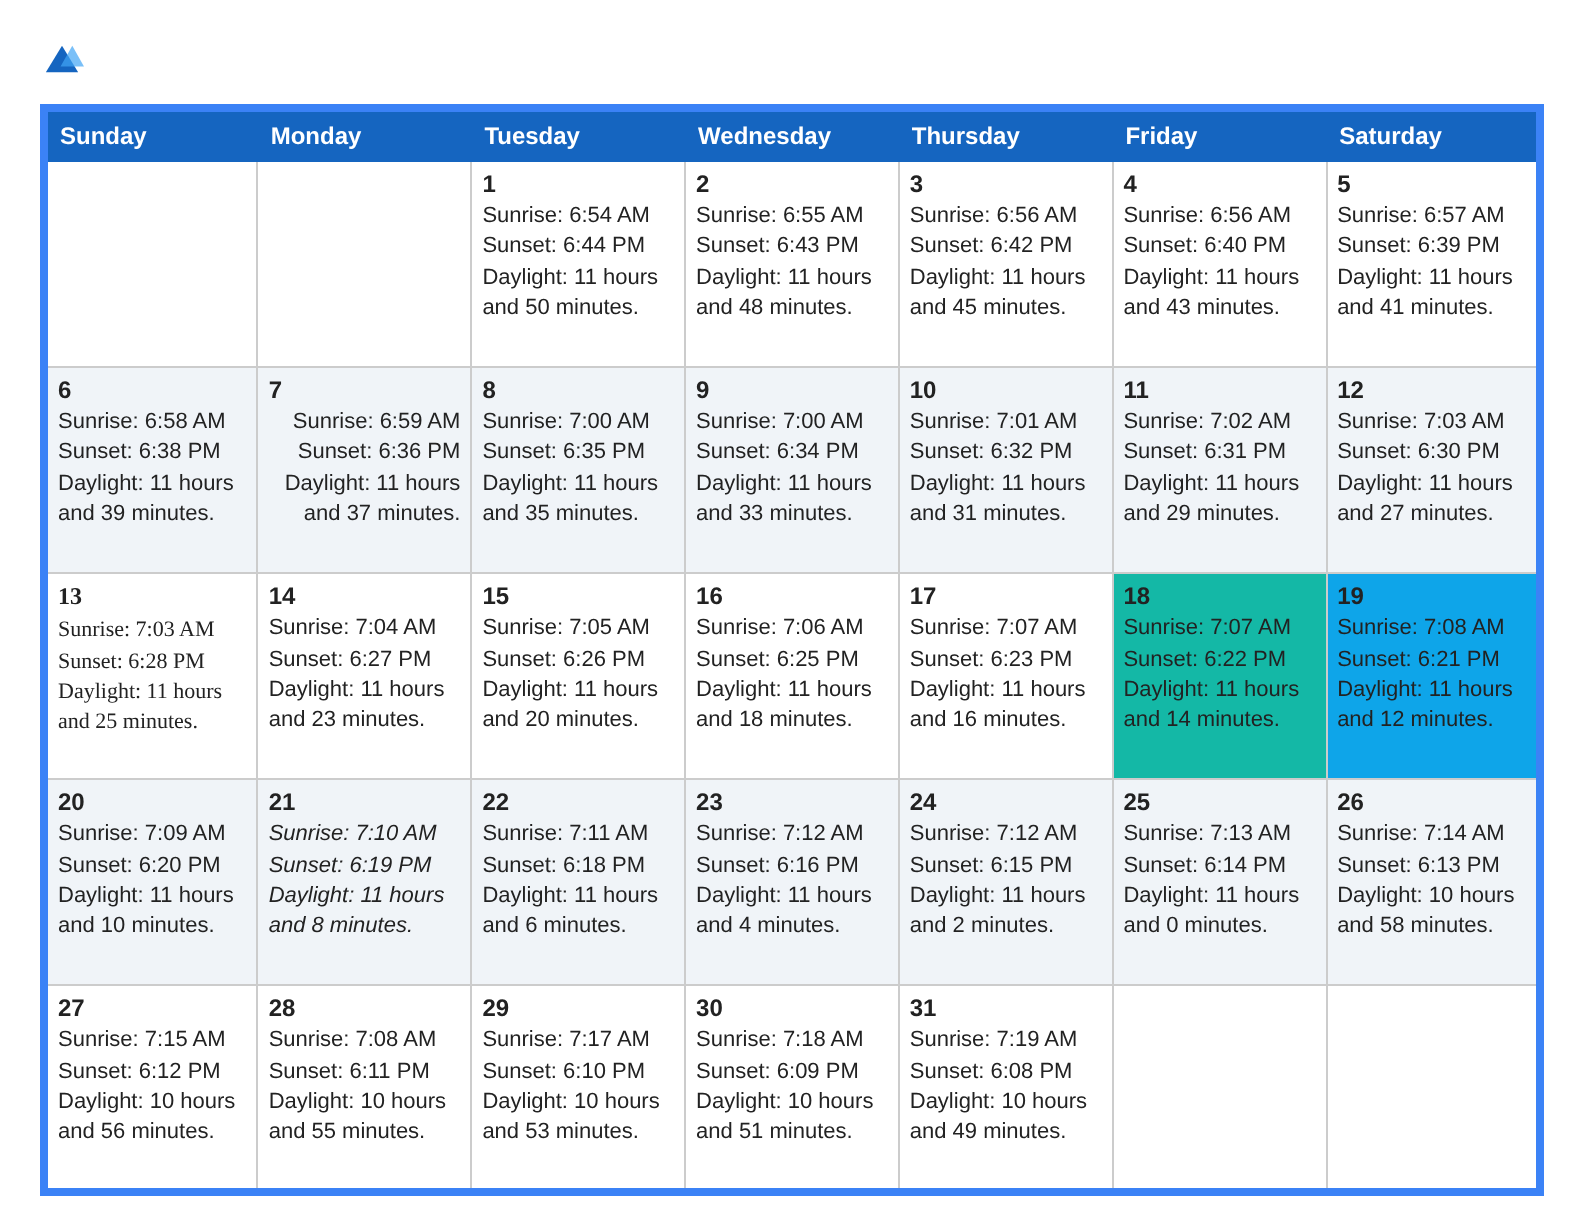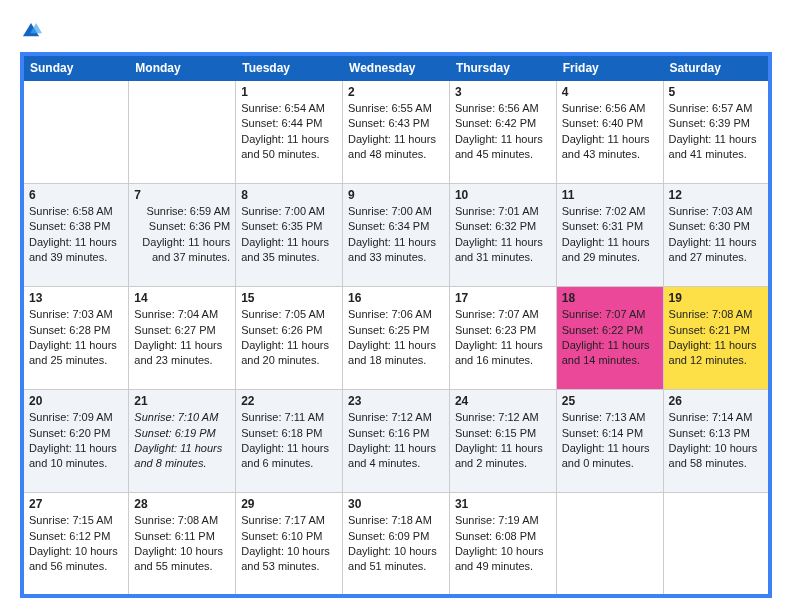--- a/index.html
+++ b/index.html
@@ -220,21 +220,21 @@
           </td>
           <td style="background: rgb(240, 244, 248);">
             <span class="day-num">12</span>
             <div class="day-detail" style="white-space: pre-line;">Sunrise: 7:03 AM
 Sunset: 6:30 PM
 Daylight: 11 hours
 and 27 minutes.</div>
           </td>
         </tr>
         <tr>
-          <td style="background: rgb(255, 255, 255);">
+          <td style="background: rgb(255, 255, 255); font-family: Liberation Serif, serif;">
             <span class="day-num">13</span>
             <div class="day-detail" style="white-space: pre-line;">Sunrise: 7:03 AM
 Sunset: 6:28 PM
 Daylight: 11 hours
 and 25 minutes.</div>
           </td>
           <td style="background: rgb(255, 255, 255);">
             <span class="day-num">14</span>
             <div class="day-detail" style="white-space: pre-line;">Sunrise: 7:04 AM
 Sunset: 6:27 PM
@@ -255,28 +255,28 @@
 Daylight: 11 hours
 and 18 minutes.</div>
           </td>
           <td style="background: rgb(255, 255, 255);">
             <span class="day-num">17</span>
             <div class="day-detail" style="white-space: pre-line;">Sunrise: 7:07 AM
 Sunset: 6:23 PM
 Daylight: 11 hours
 and 16 minutes.</div>
           </td>
-          <td style="background: #ec4899;">
+          <td style="background: #14b8a6;">
             <span class="day-num">18</span>
             <div class="day-detail" style="white-space: pre-line;">Sunrise: 7:07 AM
 Sunset: 6:22 PM
 Daylight: 11 hours
 and 14 minutes.</div>
           </td>
-          <td style="background: #fde047;">
+          <td style="background: #0ea5e9;">
             <span class="day-num">19</span>
             <div class="day-detail" style="white-space: pre-line;">Sunrise: 7:08 AM
 Sunset: 6:21 PM
 Daylight: 11 hours
 and 12 minutes.</div>
           </td>
         </tr>
         <tr>
           <td style="background: rgb(240, 244, 248);">
             <span class="day-num">20</span>

